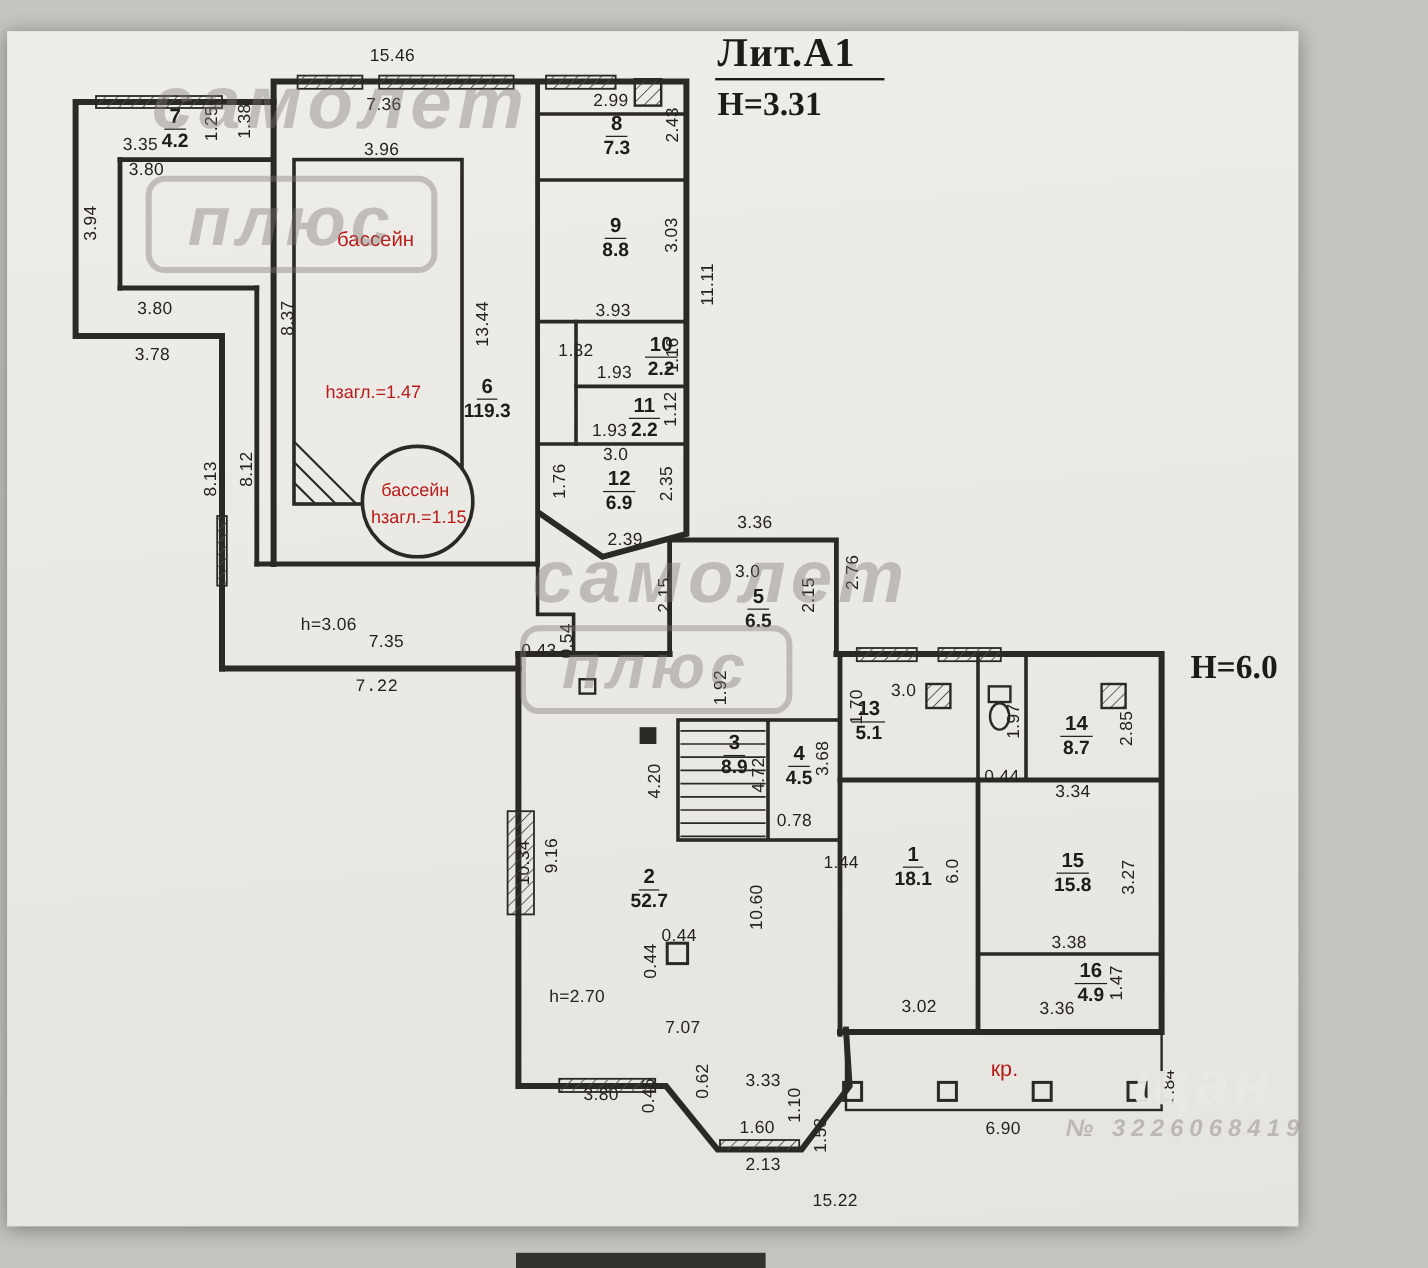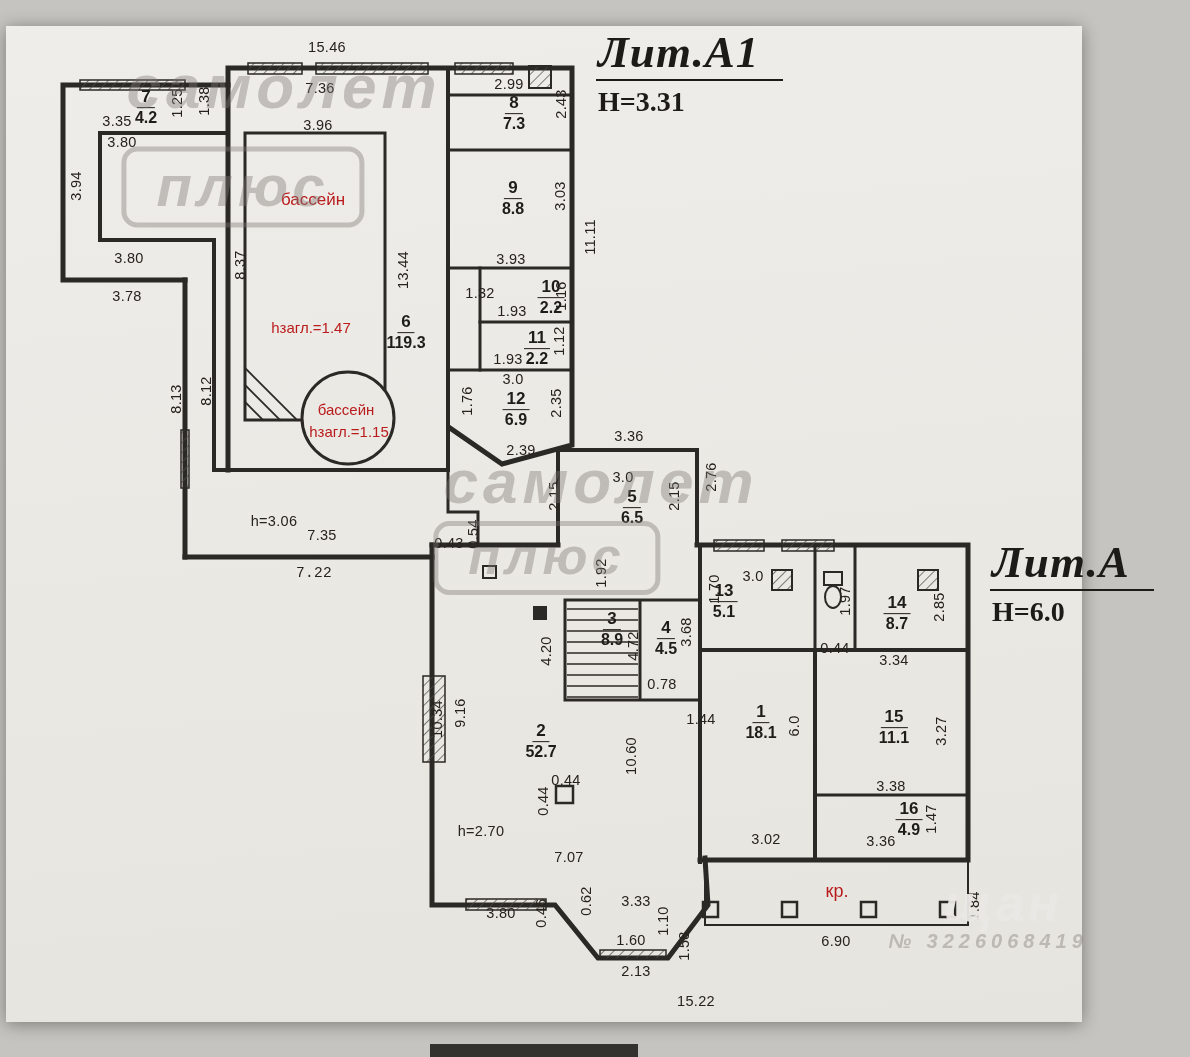--- a/index.html
+++ b/index.html
@@ -19,22 +19,22 @@
   .rn{font-weight:700;font-size:17px;line-height:1.15;border-bottom:1.7px solid #1f1d19;padding:0 4px;}
   .ra{font-size:16px;line-height:1.2;font-weight:600;}
   .wm{position:absolute;transform:translate(-50%,-50%);font-weight:700;
       color:rgba(124,121,117,.40);letter-spacing:5px;white-space:nowrap;font-style:italic;}
   .wm.box{border:5px solid rgba(124,121,117,.40);border-radius:16px;padding:0 30px 4px;}
   .wm.light{color:rgba(234,232,228,.95);letter-spacing:3px;}
   .hdr{position:absolute;display:flex;flex-direction:column;color:#1d1b17;
        font-family:"Liberation Serif",serif;}
   .hdr1{left:596px;top:26px;}
   .hdr2{left:990px;top:536px;}
-  .hdr-title{font-size:45px;font-weight:700;border-bottom:2.5px solid #1d1b17;
-             padding:0 24px 1px 2px;letter-spacing:1px;font-style:italic;}
+  .hdr-title{font-size:34px;font-weight:700;border-bottom:2.5px solid #1d1b17;
+             padding:0 24px 1px 2px;letter-spacing:1px;}
   .hdr-h{font-size:28px;font-weight:700;margin-top:5px;padding-left:2px;}
   .pagebreak{position:absolute;left:430px;top:1044px;width:208px;height:13px;background:#34322e;}
 </style>
 </head>
 <body>
 
 <div class="stage">
   <div class="paper"></div>
 
   <svg class="plan" width="1190" height="1057" viewBox="0 0 1190 1057">
@@ -269,34 +269,33 @@
       <span class="room" style="left: 724px; top: 601px;">
         <span class="rn">13</span>
         <span class="ra">5.1</span>
       </span>
       <span class="room" style="left: 897px; top: 613px;">
         <span class="rn">14</span>
         <span class="ra">8.7</span>
       </span>
       <span class="room" style="left: 894px; top: 727px;">
         <span class="rn">15</span>
-        <span class="ra">11.1</span>
+        <span class="ra">15.8</span>
       </span>
       <span class="room" style="left: 909px; top: 819px;">
         <span class="rn">16</span>
         <span class="ra">4.9</span>
       </span>
     </div>
 
   <div class="hdr hdr1">
     <span class="hdr-title">Лит.А1</span>
     <span class="hdr-h">Н=3.31</span>
   </div>
   <div class="hdr hdr2">
-    <span class="hdr-title">Лит.А</span>
     <span class="hdr-h">Н=6.0</span>
   </div>
 
   <div id="wms" class="wms">
       <span class="wm" style="left: 284px; top: 86px; font-size: 62px;">самолет</span>
       <span class="wm box" style="left: 243px; top: 187px; font-size: 58px;">плюс</span>
       <span class="wm" style="left: 601px; top: 481px; font-size: 62px;">самолет</span>
       <span class="wm box" style="left: 547px; top: 558px; font-size: 52px;">плюс</span>
       <span class="wm light" style="left: 1003px; top: 903px; font-size: 52px;">щан</span>
       <span class="wm" style="left: 988px; top: 941px; font-size: 20px;">№ 3226068419</span>

